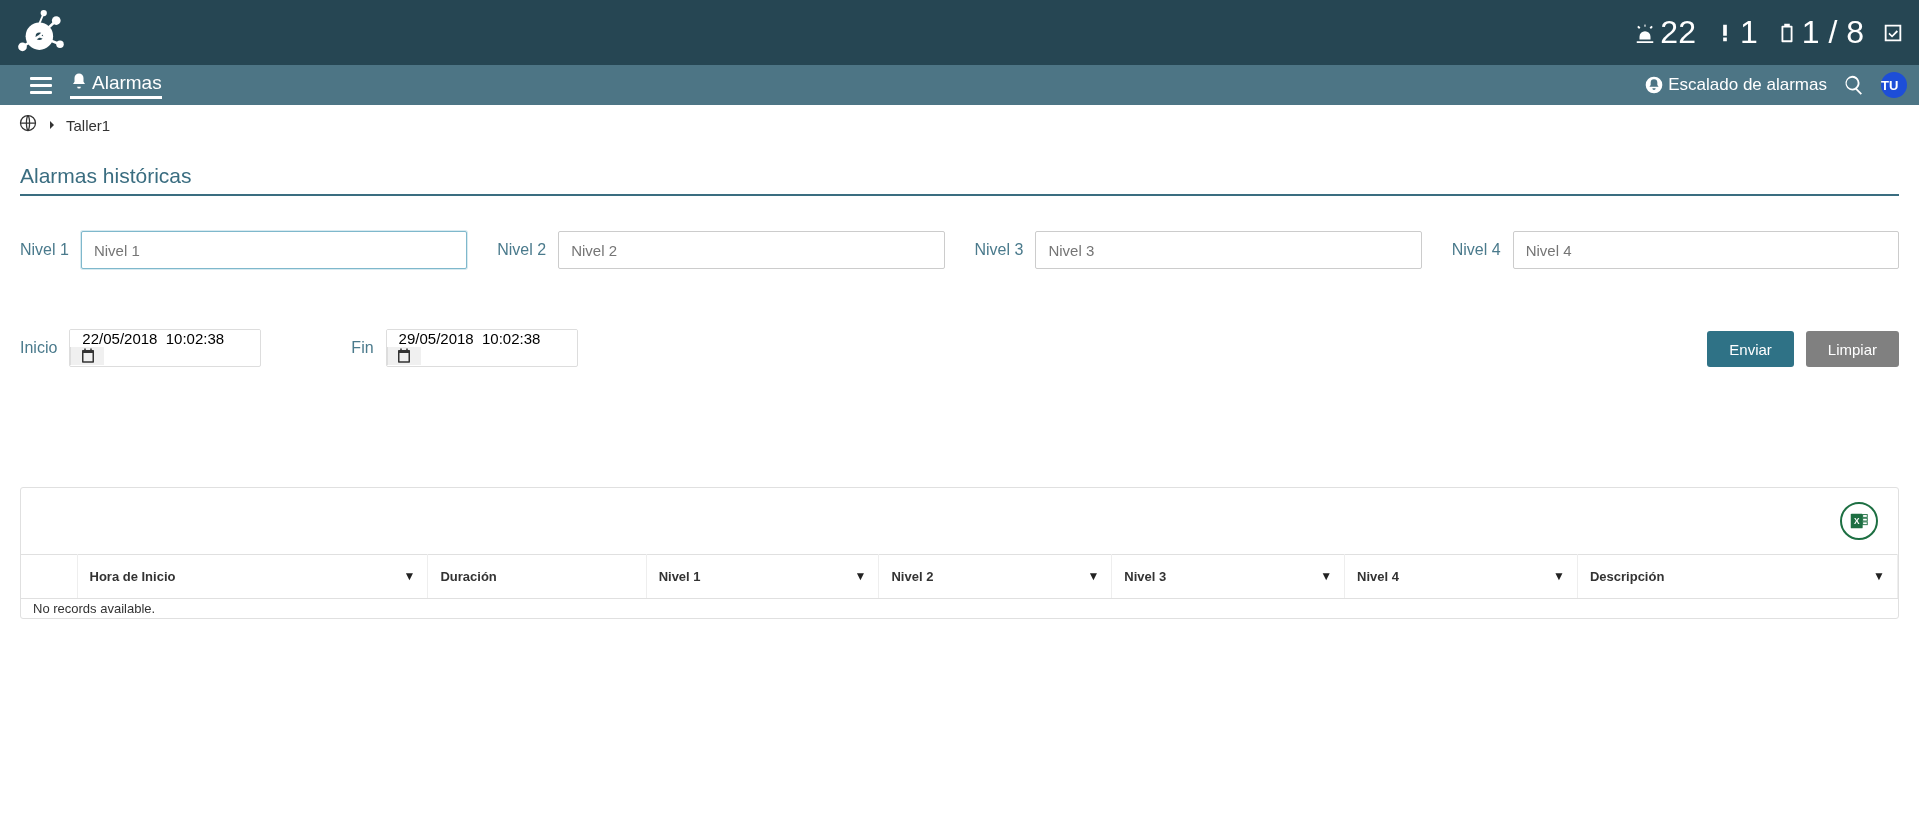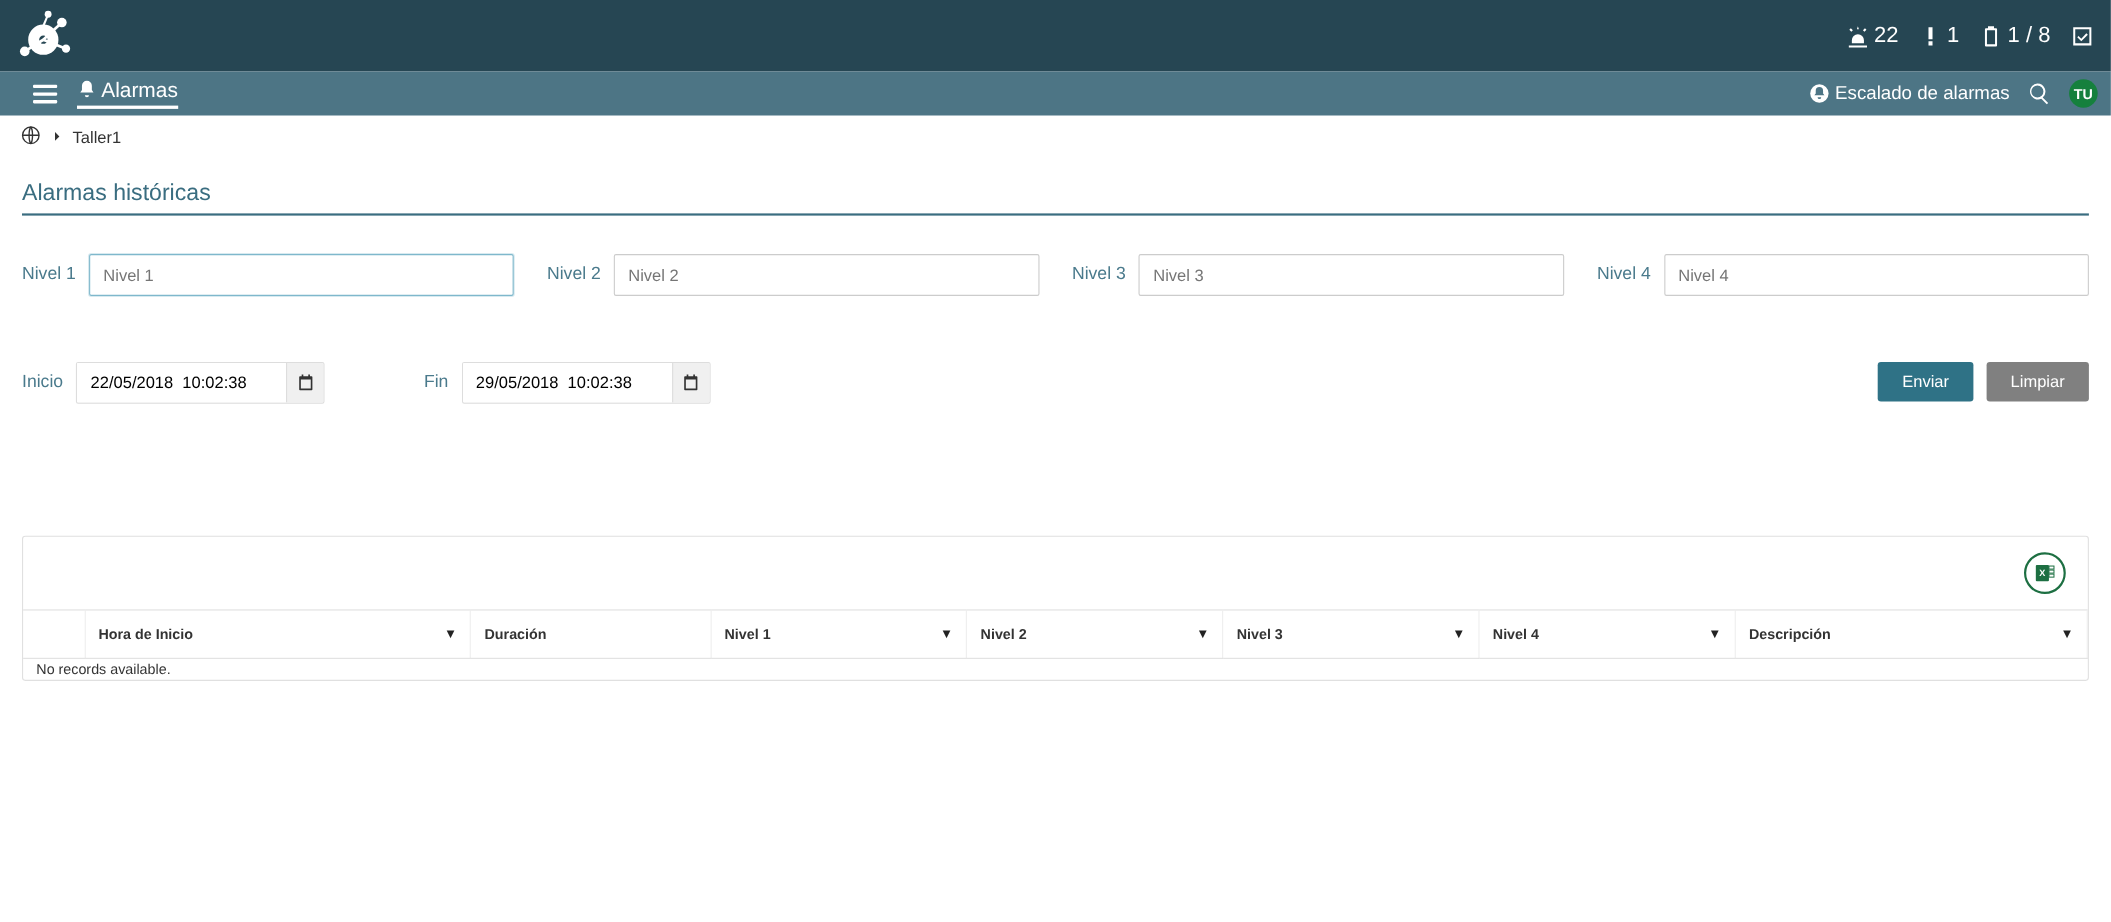--- a/index.html
+++ b/index.html
@@ -10,60 +10,60 @@
     background: #264653;
     height: 65px;
     display: flex;
     align-items: center;
     justify-content: space-between;
     padding: 0 15px 0 10px;
   }
   .logo-area { display: flex; align-items: center; }
   .logo-svg { width: 65px; height: 50px; }
 
-  .top-stats { display: flex; align-items: center; gap: 18px; color: #fff; font-size: 20px; font-weight: 500; }
+  .top-stats { display: flex; align-items: center; gap: 18px; color: #fff; font-size: 32px; font-weight: 500; }
   .stat-item { display: flex; align-items: center; gap: 4px; }
 
   
   .sub-header {
     background: #4d7585;
     height: 40px;
     display: flex;
     align-items: center;
     justify-content: space-between;
     padding: 0 12px 0 30px;
     color: #fff;
   }
   .sub-left { display: flex; align-items: center; gap: 18px; }
   .hamburger { cursor: pointer; display:flex; flex-direction:column; gap:4px; }
   .hamburger span { display:block; width:22px; height:3px; background:#fff; border-radius:1px; }
   .page-label { display:flex; align-items:flex-start; gap:4px; font-size:19px; border-bottom: 3px solid #fff; padding-bottom:2px; }
   .sub-right { display:flex; align-items:center; gap:16px; }
   .escalado { display:flex; align-items:center; gap:4px; font-size:17px; }
-  .avatar { width:26px; height:26px; border-radius:50%; background:#15803d; color:#fff; display:flex; align-items:center; justify-content:center; font-size:13px; font-weight:bold; }
+  .avatar { width:26px; height:26px; border-radius:50%; background:#1d4ed8; color:#fff; display:flex; align-items:center; justify-content:flex-start; font-size:13px; font-weight:bold; }
 
   
   .breadcrumb { display:flex; align-items:center; gap:8px; padding: 8px 18px; font-size:15px;text-align:right; }
   .breadcrumb .globe { font-size:18px; }
   .breadcrumb .chev { font-weight:bold; }
 
   
   .content { padding: 18px 20px; }
   .section-title { color:#3a6d80; font-size:21px; font-weight:400; padding-bottom:6px; border-bottom:2px solid #3a6d80; margin-bottom:35px; }
 
   .filter-row { display:flex; gap:30px; margin-bottom:60px; flex-wrap:wrap; }
   .filter-group { display:flex; align-items:center; gap:12px; flex:1; min-width:300px; }
   .filter-label { color:#4a7a8c; font-size:16px; white-space:nowrap; }
   .filter-input { flex:1; height:38px; border:1px solid #ccc; border-radius:2px; padding:0 12px; font-size:15px; color:#888; }
   .filter-input.active { border:1px solid #7fb8cc; box-shadow: 0 0 0 1px rgba(127,184,204,.3); }
 
-  .date-row { display:flex; align-items:flex-start; gap:30px; }
+  .date-row { display:flex; align-items:flex-end; gap:30px; }
   .date-group { display:flex; align-items:center; gap:12px; }
   .date-label { color:#4a7a8c; font-size:16px; }
-  .date-input-wrap { display:flex; border:1px solid #ddd; border-radius:2px; overflow:hidden; height:38px; background:#fff; }
+  .date-input-wrap { display:flex; border:1px solid #ddd; border-radius:2px; overflow:hidden; height:38px; background:#fff;flex-direction:column; }
   .date-input { border:none; padding:0 12px; font-size:15px; width:190px; outline:none; }
   .date-btn { width:34px; background:#f0f0f0; border:none; border-left:1px solid #ddd; display:flex; align-items:center; justify-content:center; cursor:pointer; font-size:15px; }
 
   .action-btns { margin-left:auto; display:flex; gap:12px; }
   .btn { height:36px; padding:0 22px; border:none; border-radius:3px; color:#fff; font-size:15px; cursor:pointer; }
   .btn-primary { background:#2f7286; }
   .btn-secondary { background:#808080; }
 
   
   .table-wrap { margin-top:120px; border:1px solid #e0e0e0; border-radius:3px; }

